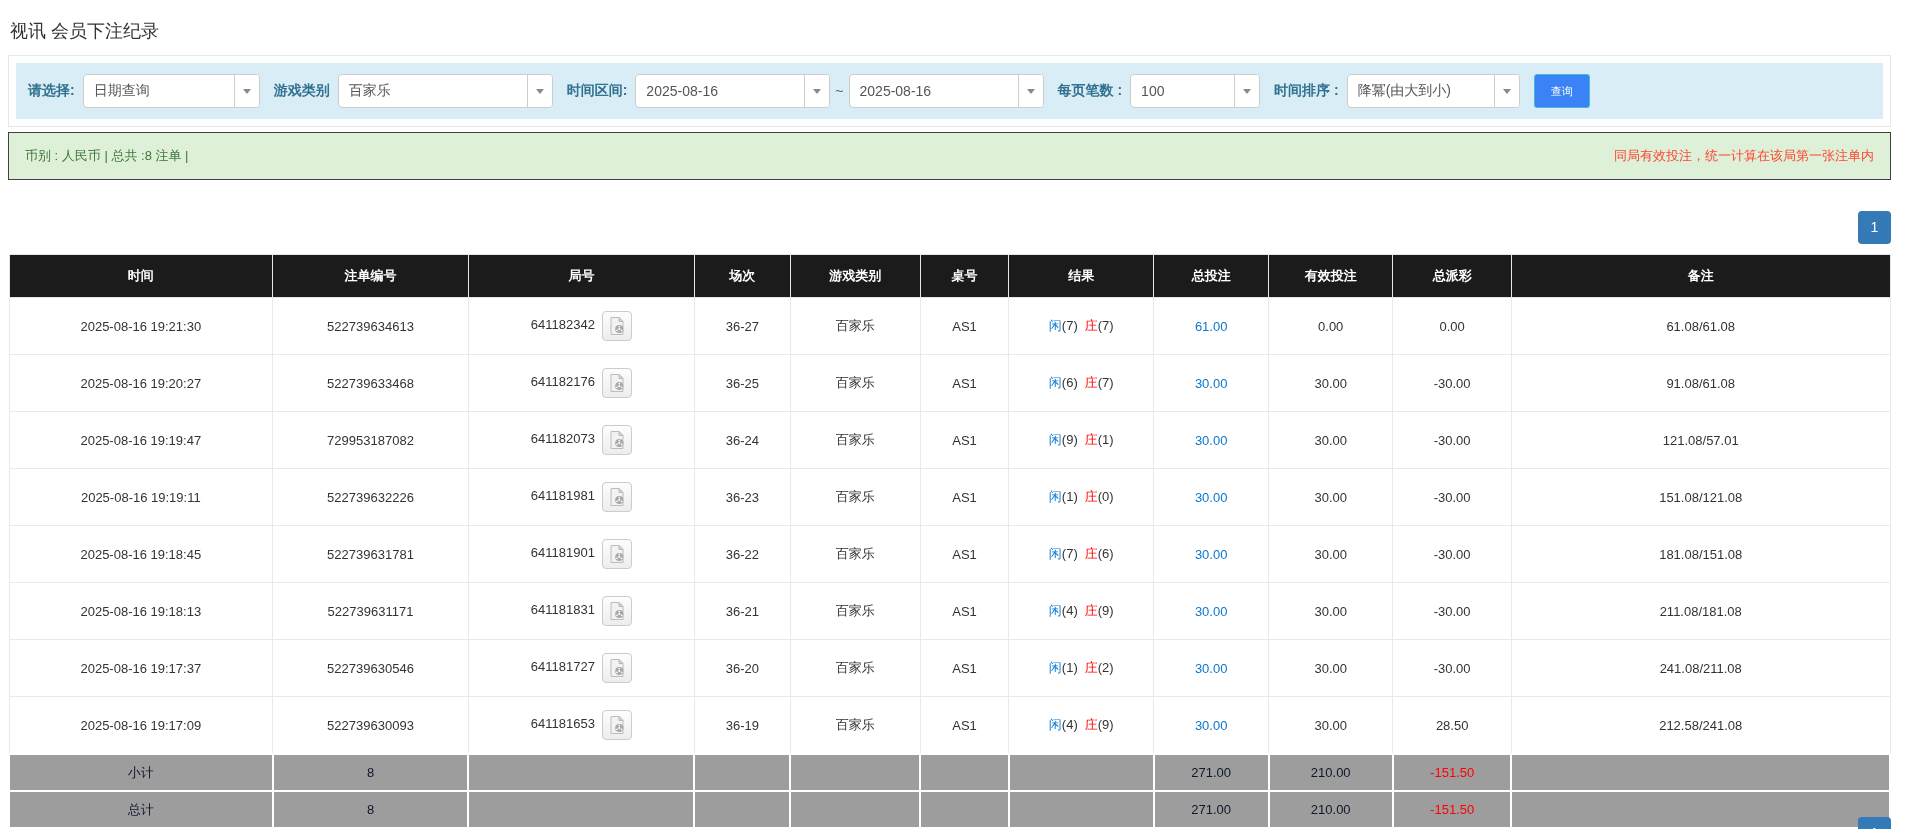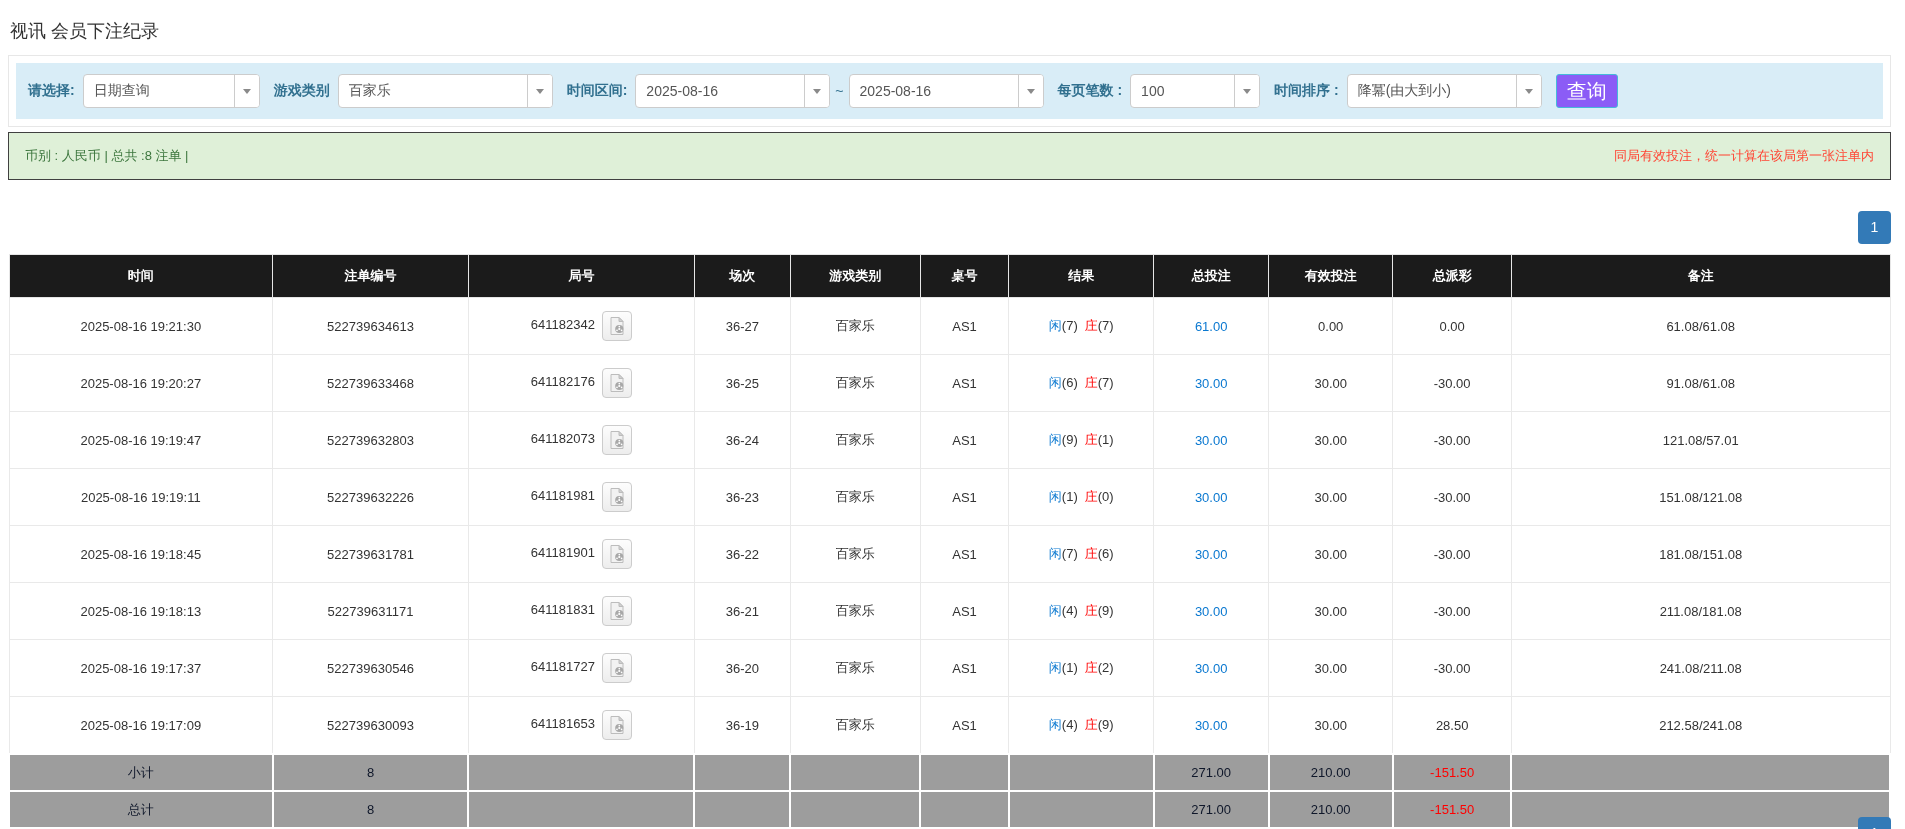--- a/index.html
+++ b/index.html
@@ -26,23 +26,23 @@
   .combo {
     display: inline-flex; align-items: stretch; height: 34px;
     background: #fff; border: 1px solid #ccc; border-radius: 4px;
     overflow: hidden; cursor: pointer; box-sizing: border-box;
   }
   .combo-text { display: flex; align-items: center; padding: 0 10px; font-size: 14px; color: #555; flex: 1; white-space: nowrap; overflow: hidden; }
   .combo-arrow { width: 24px; border-left: 1px solid #ccc; display: flex; align-items: center; justify-content: center; background: #fff; }
   .caret { width: 0; height: 0; border-left: 4px solid transparent; border-right: 4px solid transparent; border-top: 5px solid #8a8a8a; }
   .tilde { font-size: 14px; color: #31708f; margin: 0 5px; }
   .btn-query {
-    margin-left: 14px; height: 34px; min-width: 46px; padding: 0 10px;
-    background: #8b5cf6; border: 1px solid #46b8da; border-radius: 3px;
-    color: #fff; font-size: 20px; cursor: pointer;
+    margin-left: 14px; height: 34px; min-width: 46px; padding: 0 16px;
+    background: #3b82f6; border: 1px solid #46b8da; border-radius: 3px;
+    color: #fff; font-size: 11px; cursor: pointer;
     font-family: inherit;
   }
 
   
   .info-bar {
     margin-top: 5px; background: #dff0d8; border: 1px solid #404040;
     height: 46px; display: flex; align-items: center; justify-content: space-between;
     padding: 0 16px; font-size: 13px;
   }
   .info-summary { color: #3c763d; }
@@ -129,21 +129,21 @@
 
       <span class="f-label">每页笔数 :</span>
       <span class="combo" style="width:130px">
         <span class="combo-text">100</span>
         <span class="combo-arrow">
             <i class="caret"></i>
           </span>
       </span>
 
       <span class="f-label">时间排序 :</span>
-      <span class="combo" style="width:195px">
+      <span class="combo" style="width:173px">
         <span class="combo-text">降冪(由大到小)</span>
         <span class="combo-arrow">
             <i class="caret"></i>
           </span>
       </span>
 
       <button class="btn-query">查询</button>
     </div>
   </div>
 
@@ -239,21 +239,21 @@
     </td>
     <td>
       <a class="link">30.00</a>
     </td>
     <td>30.00</td>
     <td class="neg">-30.00</td>
     <td>91.08/61.08</td>
   </tr>
         <tr>
     <td>2025-08-16 19:19:47</td>
-    <td>522739632803</td>
+    <td>729953187082</td>
     <td>
       <span>641182073</span><button class="video-btn">
               <svg width="20" height="20" viewBox="0 0 20 20">
                 <path d="M4 1.5h8l4 4V18.5H4z" fill="#f2f2f2" stroke="#bcbcbc"></path>
                 <path d="M12 1.5l4 4h-4z" fill="#d2d2d2" stroke="#bcbcbc"></path>
                 <circle cx="12.3" cy="13" r="4.1" fill="#a8a8a8"></circle>
                 <circle cx="12.3" cy="13" r="1.1" fill="#fff"></circle>
                 <circle cx="12.3" cy="10.6" r="0.85" fill="#fff"></circle>
                 <circle cx="10" cy="14.3" r="0.85" fill="#fff"></circle>
                 <circle cx="14.6" cy="14.3" r="0.85" fill="#fff"></circle>

